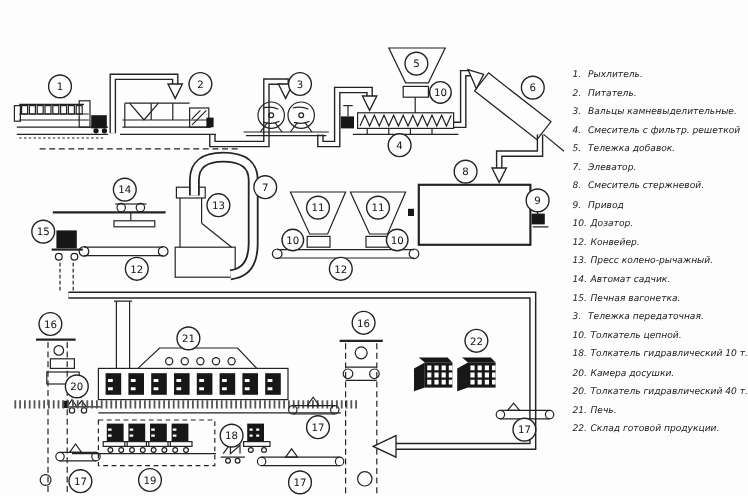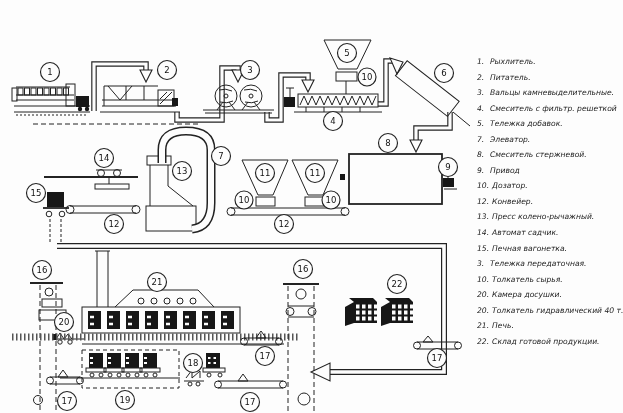--- a/index.html
+++ b/index.html
@@ -480,20 +480,21 @@
   <div class="lg-row"><span class="lg-n">5.</span><span class="lg-t">Тележка добавок.</span></div>
   <div class="lg-row"><span class="lg-n">7.</span><span class="lg-t">Элеватор.</span></div>
   <div class="lg-row"><span class="lg-n">8.</span><span class="lg-t">Смеситель стержневой.</span></div>
   <div class="lg-row"><span class="lg-n">9.</span><span class="lg-t">Привод</span></div>
   <div class="lg-row"><span class="lg-n">10.</span><span class="lg-t">Дозатор.</span></div>
   <div class="lg-row"><span class="lg-n">12.</span><span class="lg-t">Конвейер.</span></div>
   <div class="lg-row"><span class="lg-n">13.</span><span class="lg-t">Пресс колено-рычажный.</span></div>
   <div class="lg-row"><span class="lg-n">14.</span><span class="lg-t">Автомат садчик.</span></div>
   <div class="lg-row"><span class="lg-n">15.</span><span class="lg-t">Печная вагонетка.</span></div>
   <div class="lg-row"><span class="lg-n">3.</span><span class="lg-t">Тележка передаточная.</span></div>
-  <div class="lg-row"><span class="lg-n">10.</span><span class="lg-t">Толкатель сырья.</span></div>
+  <div class="lg-row"><span class="lg-n">10.</span><span class="lg-t">Толкатель цепной.</span></div>
+  <div class="lg-row"><span class="lg-n">18.</span><span class="lg-t">Толкатель гидравлический 10 т.</span></div>
   <div class="lg-row"><span class="lg-n">20.</span><span class="lg-t">Камера досушки.</span></div>
   <div class="lg-row"><span class="lg-n">20.</span><span class="lg-t">Толкатель гидравлический 40 т.</span></div>
   <div class="lg-row"><span class="lg-n">21.</span><span class="lg-t">Печь.</span></div>
   <div class="lg-row"><span class="lg-n">22.</span><span class="lg-t">Склад готовой продукции.</span></div>
 </div>
 
 </div>
 
 </body></html>

